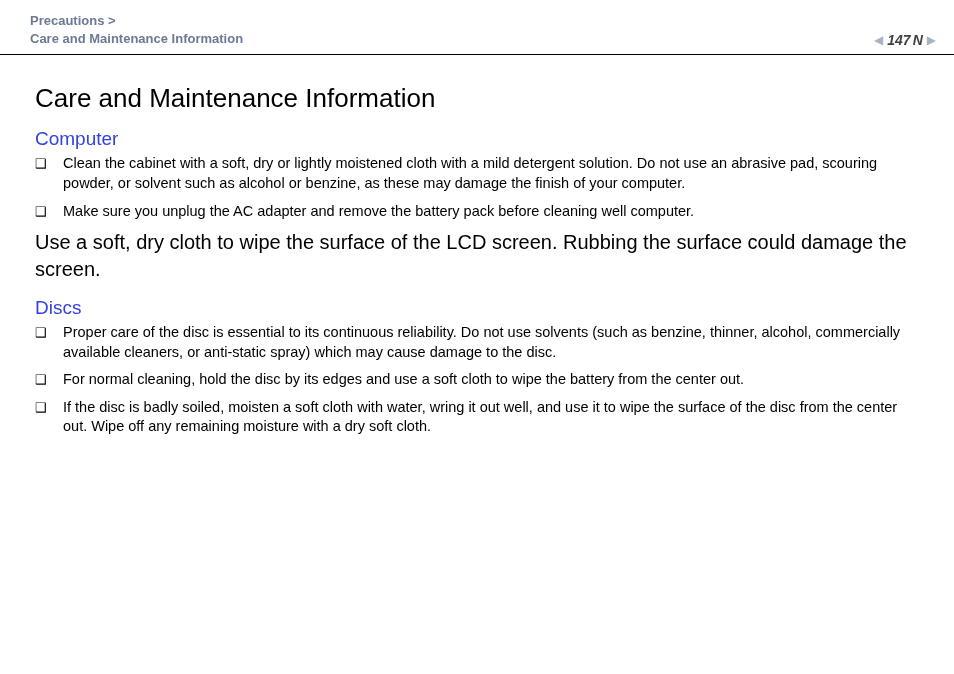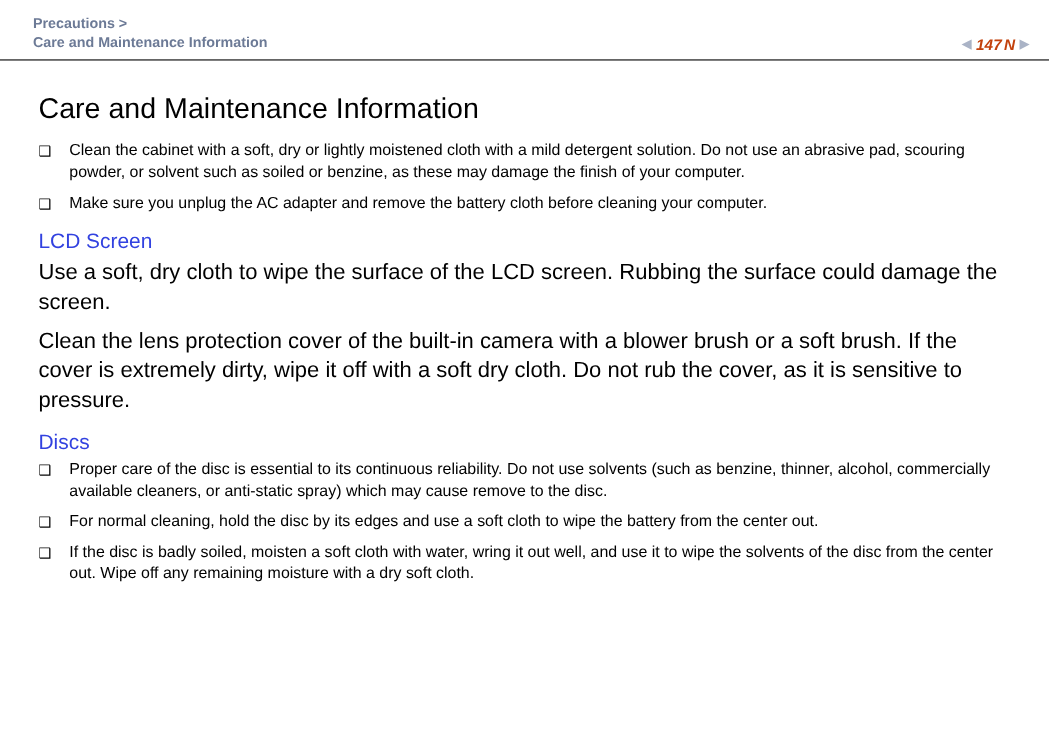--- a/index.html
+++ b/index.html
@@ -28,21 +28,21 @@
   }
   .page-nav {
     display: flex;
     align-items: center;
     gap: 4px;
   }
   .page-num {
     font-size: 14px;
     font-weight: bold;
     font-style: italic;
-    color: #c2410c;
+    color: #404040;
   }
   .arrow {
     font-size: 12px;
     color: #aab3c6;
     line-height: 1;
   }
   .content {
     padding: 20px 35px 0 35px;
   }
   h1 {
@@ -98,44 +98,43 @@
     <span class="arrow">◀</span>
     <span class="page-num">147</span>
     <span class="page-num nclip" style="margin-left:-2px;">N</span>
     <span class="arrow">▶</span>
   </div>
 </div>
 
 <div class="content">
   <h1>Care and Maintenance Information</h1>
 
+  <h2>Computer</h2>
   <div class="bullets">
     <div class="bullet">
       <span class="mark">❑</span>
-      <span class="text">Clean the cabinet with a soft, dry or lightly moistened cloth with a mild detergent solution. Do not use an abrasive pad, scouring powder, or solvent such as soiled or benzine, as these may damage the finish of your computer.</span>
+      <span class="text">Clean the cabinet with a soft, dry or lightly moistened cloth with a mild detergent solution. Do not use an abrasive pad, scouring powder, or solvent such as alcohol or benzine, as these may damage the finish of your computer.</span>
     </div>
     <div class="bullet">
       <span class="mark">❑</span>
-      <span class="text">Make sure you unplug the AC adapter and remove the battery cloth before cleaning your computer.</span>
+      <span class="text">Make sure you unplug the AC adapter and remove the battery pack before cleaning well computer.</span>
     </div>
   </div>
 
-  <h2>LCD Screen</h2>
   <p class="body">Use a soft, dry cloth to wipe the surface of the LCD screen. Rubbing the surface could damage the screen.</p>
 
-  <p class="body">Clean the lens protection cover of the built-in camera with a blower brush or a soft brush. If the cover is extremely dirty, wipe it off with a soft dry cloth. Do not rub the cover, as it is sensitive to pressure.</p>
 
   <h2>Discs</h2>
   <div class="bullets">
     <div class="bullet">
       <span class="mark">❑</span>
-      <span class="text">Proper care of the disc is essential to its continuous reliability. Do not use solvents (such as benzine, thinner, alcohol, commercially available cleaners, or anti-static spray) which may cause remove to the disc.</span>
+      <span class="text">Proper care of the disc is essential to its continuous reliability. Do not use solvents (such as benzine, thinner, alcohol, commercially available cleaners, or anti-static spray) which may cause damage to the disc.</span>
     </div>
     <div class="bullet">
       <span class="mark">❑</span>
       <span class="text">For normal cleaning, hold the disc by its edges and use a soft cloth to wipe the battery from the center out.</span>
     </div>
     <div class="bullet">
       <span class="mark">❑</span>
-      <span class="text">If the disc is badly soiled, moisten a soft cloth with water, wring it out well, and use it to wipe the solvents of the disc from the center out. Wipe off any remaining moisture with a dry soft cloth.</span>
+      <span class="text">If the disc is badly soiled, moisten a soft cloth with water, wring it out well, and use it to wipe the surface of the disc from the center out. Wipe off any remaining moisture with a dry soft cloth.</span>
     </div>
   </div>
 </div>
 
 </body></html>

